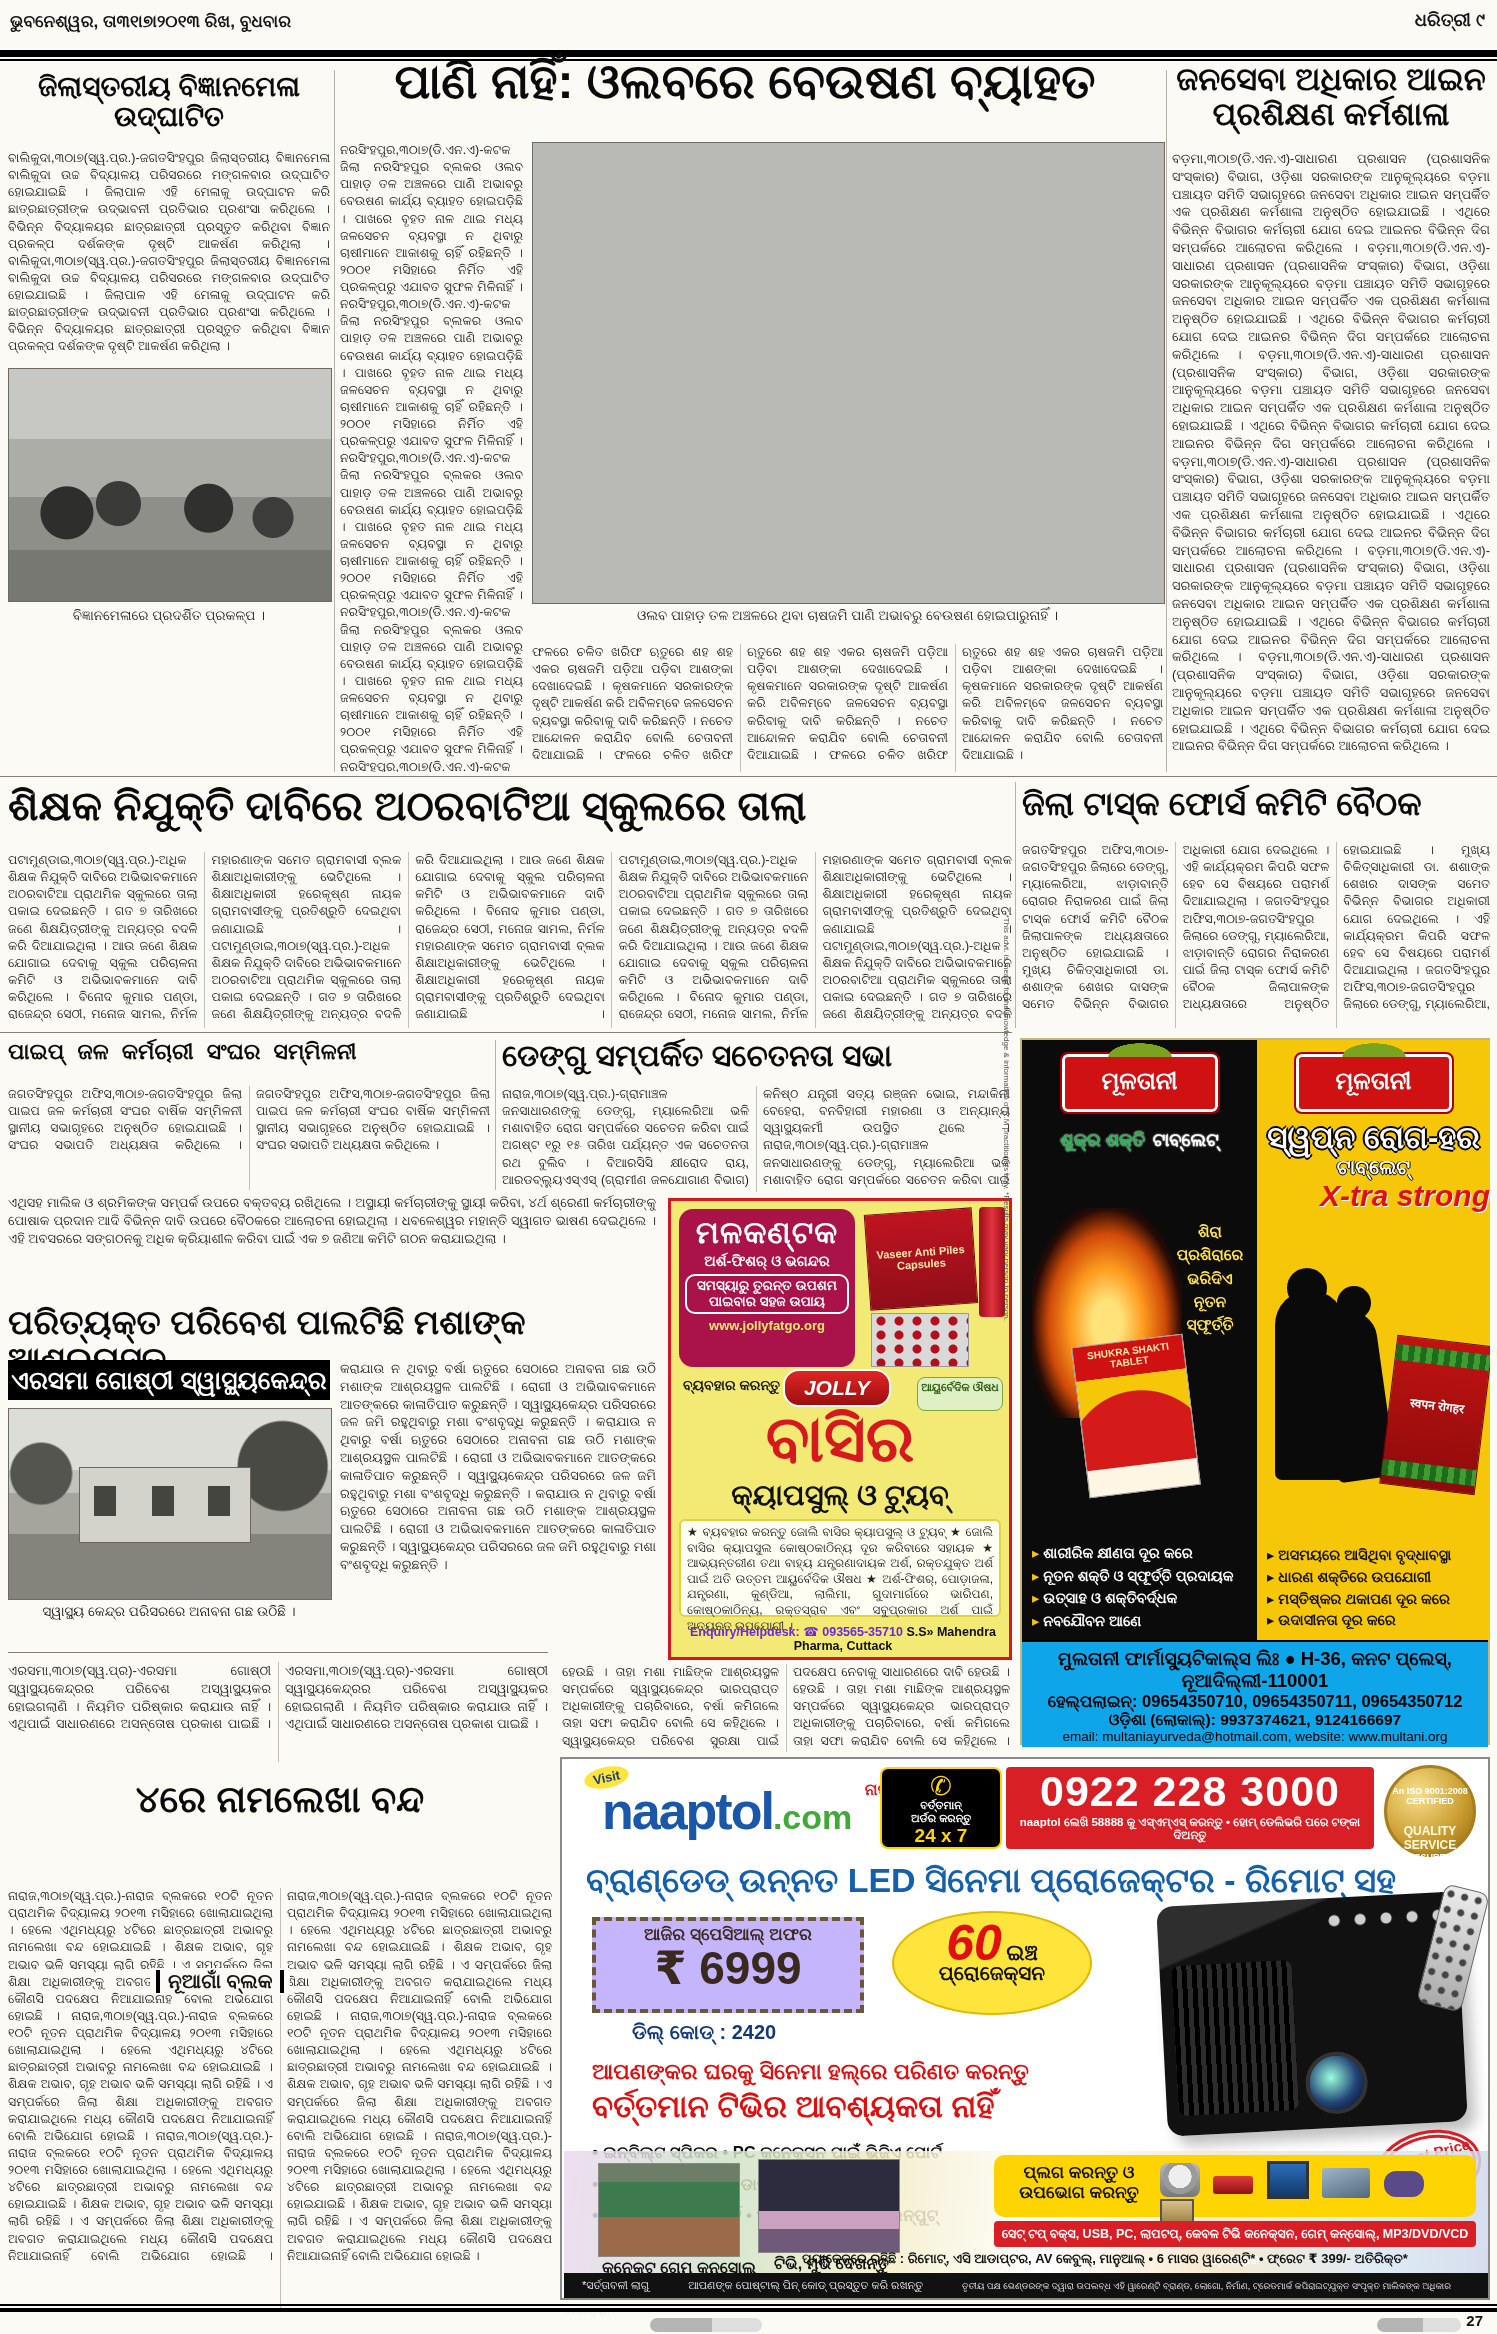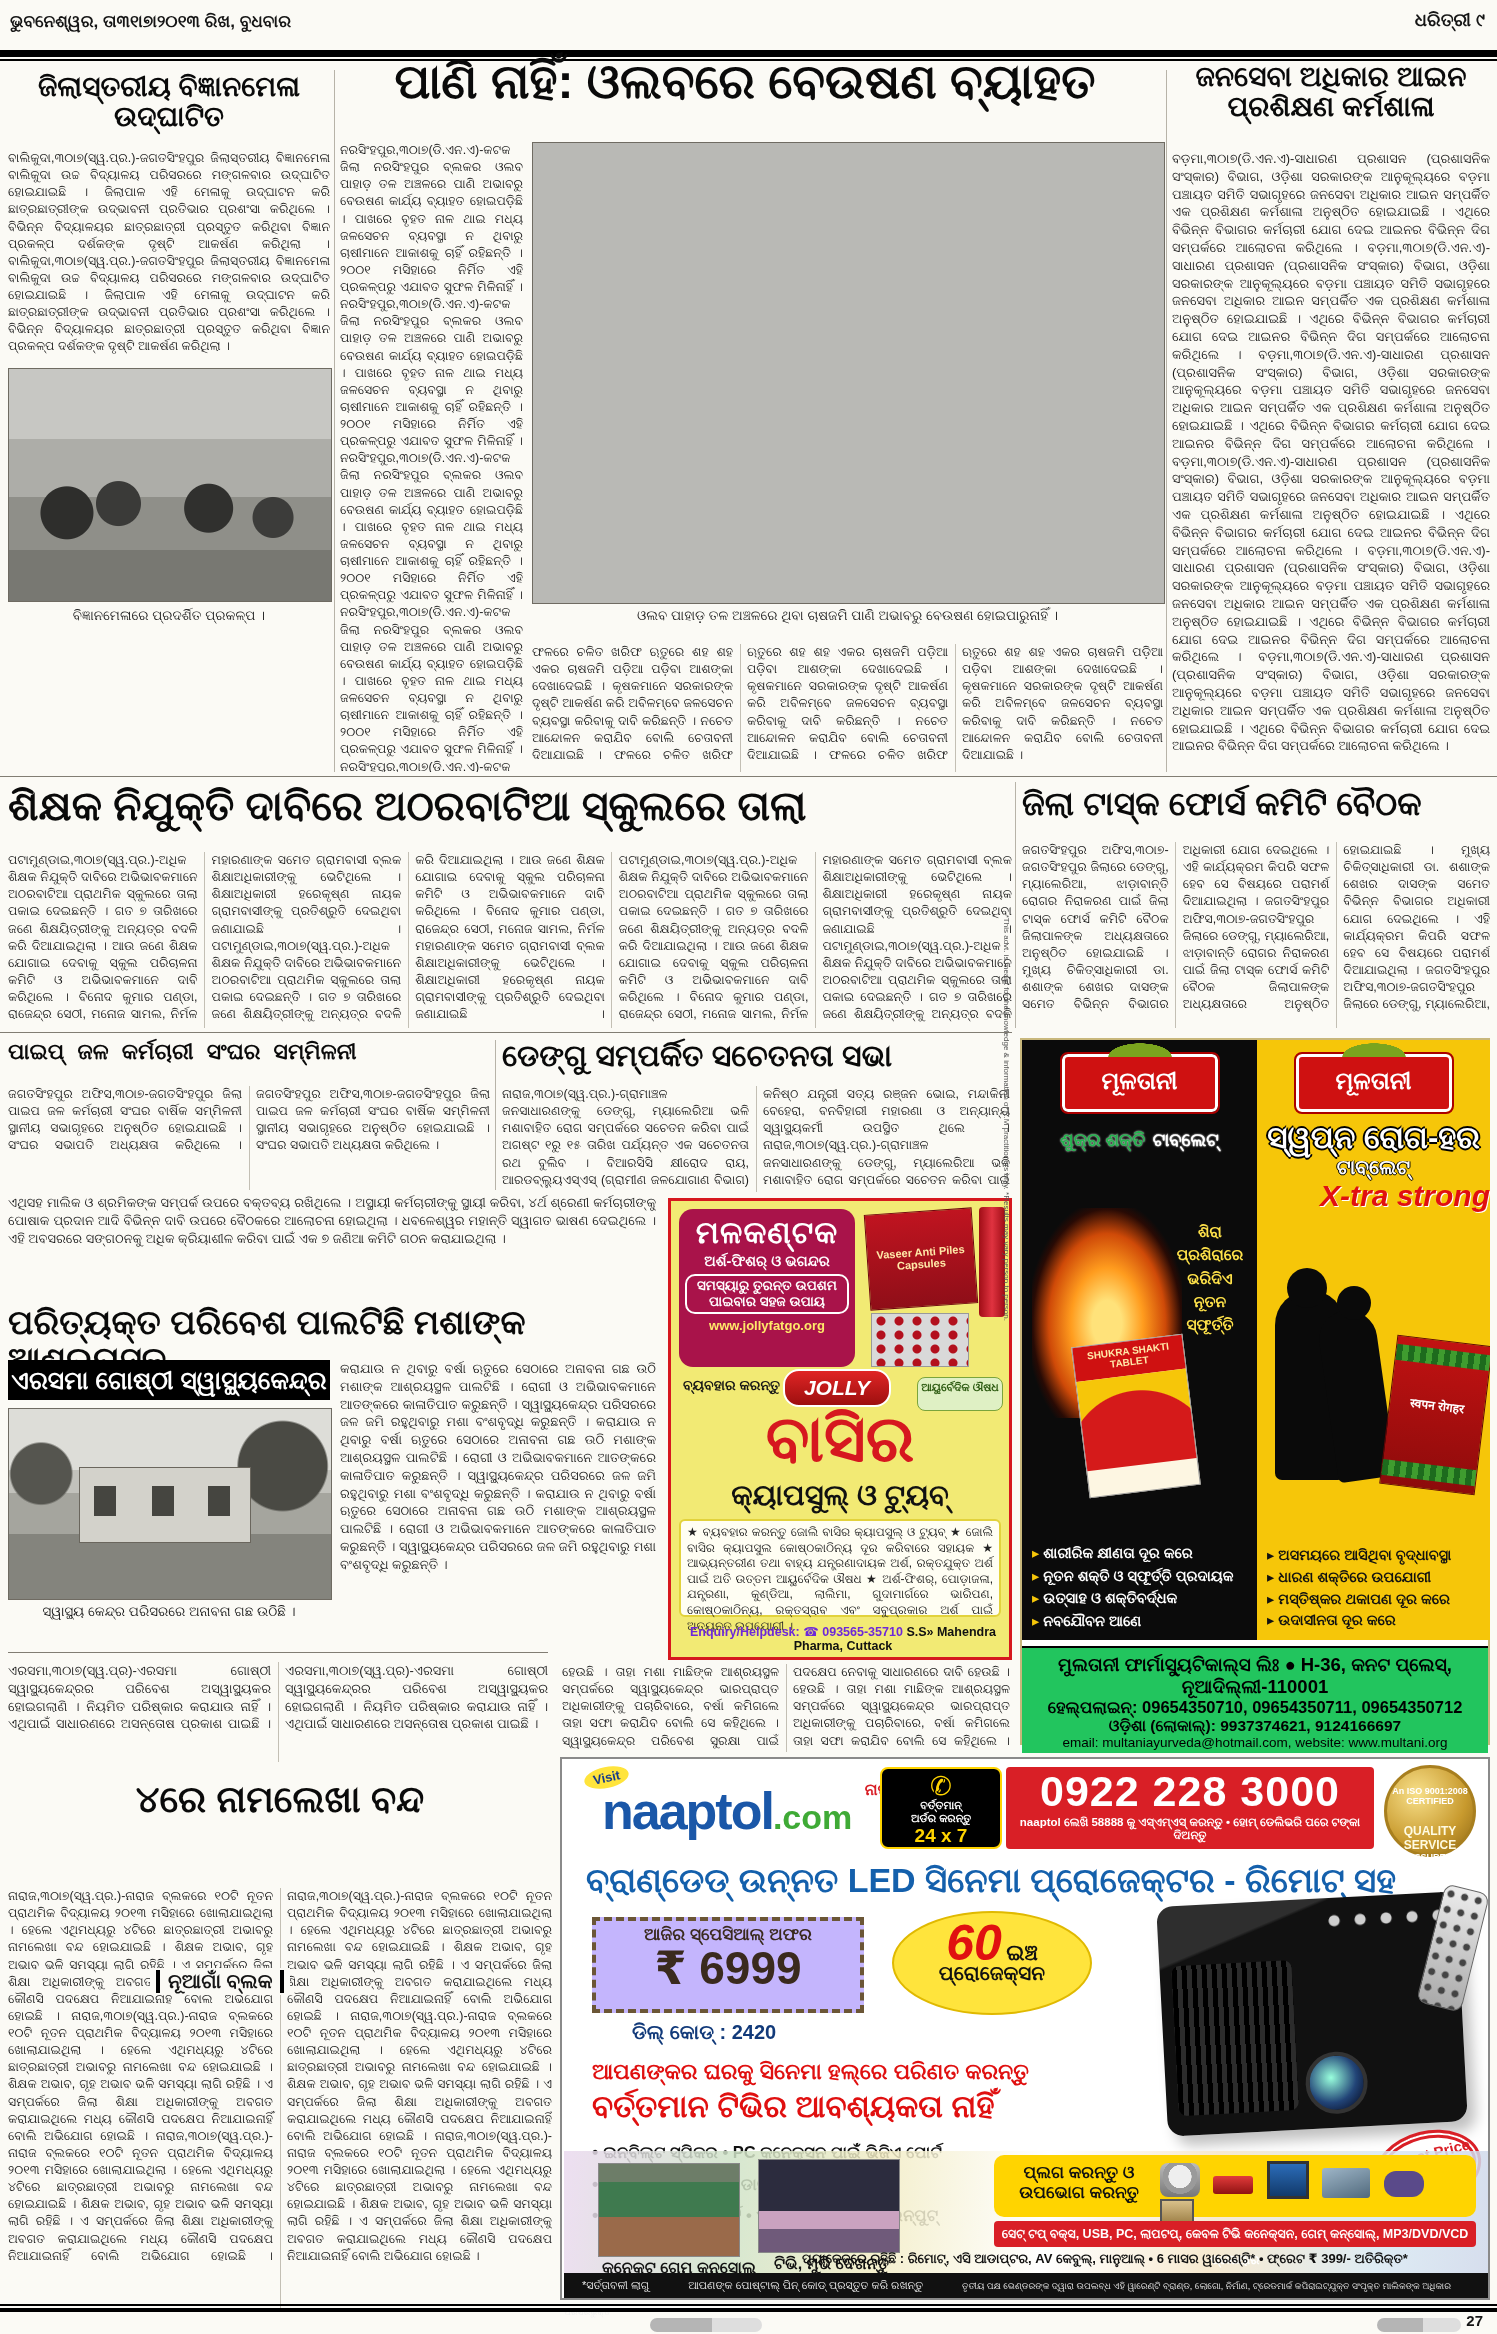--- a/index.html
+++ b/index.html
@@ -80,21 +80,21 @@
   .mul-r-t1{color:#fff;font-size:31px;font-weight:bold;text-align:center;margin-top:8px;
      text-shadow:-2px 0 #000,2px 0 #000,0 -2px #000,0 2px #000;}
   .mul-r-t2{color:#fff;font-size:20px;font-weight:bold;text-align:center;text-shadow:-1px 0 #000,1px 0 #000,0 1px #000;}
   .mul-xtra{color:#e01010;font-size:30px;font-weight:bold;font-style:italic;text-align:right;text-shadow:1px 1px 0 #fff;}
   .sil{position:absolute;background:#0a0a0a;}
   .mul-rbox{position:absolute;right:6px;top:300px;width:96px;height:150px;background:linear-gradient(#c21212,#8d0b0b);border:1px solid #5f0606;transform:rotate(7deg);color:#fff;font-size:12px;font-weight:bold;text-align:center;padding-top:56px;box-sizing:border-box;}
   .mul-rbox:before,.mul-rbox:after{content:"";position:absolute;left:0;width:100%;height:16px;background:repeating-linear-gradient(90deg,#1d6b1d 0 6px,#3f9c2f 6px 12px);}
   .mul-rbox:before{top:8px;} .mul-rbox:after{bottom:8px;}
   .mul-bul2{position:absolute;left:10px;bottom:8px;width:214px;color:#111;font-size:14.5px;font-weight:bold;line-height:1.5;}
   .mul-bul2 div:before{content:"▸ ";}
-  .mul-foot{position:absolute;left:0;top:600px;width:100%;height:105px;background:#22c55e;border-top:2px solid #000;text-align:center;color:#000;margin-top:6px;}
+  .mul-foot{position:absolute;left:0;top:600px;width:100%;height:105px;background:#0ea5e9;border-top:2px solid #000;text-align:center;color:#000;}
   .mf1{font-size:18.5px;font-weight:bold;margin-top:6px;}
   .mf2{font-size:16.5px;font-weight:bold;}
   .mf3{font-size:15.5px;font-weight:bold;}
   .mf4{font-size:13.5px;}
   
   #naaptol{left:560px;top:1757px;width:930px;height:543px;background:#fff;border:2px solid #8a8a8a;box-sizing:border-box;}
   .np-visit{position:absolute;left:22px;top:8px;background:#ffe43c;border-radius:50%;padding:3px 9px;font-size:13px;font-weight:bold;transform:rotate(-12deg);color:#143a8c;}
   .np-logo{position:absolute;left:40px;top:22px;font-size:52px;font-weight:bold;color:#1a57a8;letter-spacing:-2px;}
   .np-logo .tld{color:#3faa36;font-size:34px;letter-spacing:0;}
   .np-logo .od{color:#d91f26;font-size:16px;vertical-align:top;letter-spacing:0;}
@@ -171,21 +171,21 @@
   <div class="abs bt" style="left:8px;top:150px;width:322px;height:214px;">ବାଲିକୁଦା,୩୦ା୭(ସ୍ୱ.ପ୍ର.)-ଜଗତସିଂହପୁର ଜିଲାସ୍ତରୀୟ ବିଜ୍ଞାନମେଳା ବାଲିକୁଦା ଉଚ୍ଚ ବିଦ୍ୟାଳୟ ପରିସରରେ ମଙ୍ଗଳବାର ଉଦ୍‌ଘାଟିତ ହୋଇଯାଇଛି । ଜିଲାପାଳ ଏହି ମେଳାକୁ ଉଦ୍‌ଘାଟନ କରି ଛାତ୍ରଛାତ୍ରୀଙ୍କ ଉଦ୍ଭାବନୀ ପ୍ରତିଭାର ପ୍ରଶଂସା କରିଥିଲେ । ବିଭିନ୍ନ ବିଦ୍ୟାଳୟର ଛାତ୍ରଛାତ୍ରୀ ପ୍ରସ୍ତୁତ କରିଥିବା ବିଜ୍ଞାନ ପ୍ରକଳ୍ପ ଦର୍ଶକଙ୍କ ଦୃଷ୍ଟି ଆକର୍ଷଣ କରିଥିଲା । ବାଲିକୁଦା,୩୦ା୭(ସ୍ୱ.ପ୍ର.)-ଜଗତସିଂହପୁର ଜିଲାସ୍ତରୀୟ ବିଜ୍ଞାନମେଳା ବାଲିକୁଦା ଉଚ୍ଚ ବିଦ୍ୟାଳୟ ପରିସରରେ ମଙ୍ଗଳବାର ଉଦ୍‌ଘାଟିତ ହୋଇଯାଇଛି । ଜିଲାପାଳ ଏହି ମେଳାକୁ ଉଦ୍‌ଘାଟନ କରି ଛାତ୍ରଛାତ୍ରୀଙ୍କ ଉଦ୍ଭାବନୀ ପ୍ରତିଭାର ପ୍ରଶଂସା କରିଥିଲେ । ବିଭିନ୍ନ ବିଦ୍ୟାଳୟର ଛାତ୍ରଛାତ୍ରୀ ପ୍ରସ୍ତୁତ କରିଥିବା ବିଜ୍ଞାନ ପ୍ରକଳ୍ପ ଦର୍ଶକଙ୍କ ଦୃଷ୍ଟି ଆକର୍ଷଣ କରିଥିଲା ।</div>
   <div class="abs photo" id="sci-photo"></div>
   <div class="abs cap" style="left:8px;top:608px;width:322px;text-align:center;font-weight:normal;">ବିଜ୍ଞାନମେଳାରେ ପ୍ରଦର୍ଶିତ ପ୍ରକଳ୍ପ ।</div>
 
   <div class="abs hd ctr" style="left:200px;top:56px;width:1090px;font-size:48px;">ପାଣି ନାହିଁ: ଓଲବରେ ବେଉଷଣ ବ୍ୟାହତ</div>
   <div class="abs bt" style="left:340px;top:142px;width:183px;height:630px;">ନରସିଂହପୁର,୩୦ା୭(ଡି.ଏନ.ଏ)-କଟକ ଜିଲା ନରସିଂହପୁର ବ୍ଲକର ଓଲବ ପାହାଡ଼ ତଳ ଅଞ୍ଚଳରେ ପାଣି ଅଭାବରୁ ବେଉଷଣ କାର୍ଯ୍ୟ ବ୍ୟାହତ ହୋଇପଡ଼ିଛି । ପାଖରେ ବୃହତ ନାଳ ଥାଇ ମଧ୍ୟ ଜଳସେଚନ ବ୍ୟବସ୍ଥା ନ ଥିବାରୁ ଚାଷୀମାନେ ଆକାଶକୁ ଚାହିଁ ରହିଛନ୍ତି । ୨୦୦୧ ମସିହାରେ ନିର୍ମିତ ଏହି ପ୍ରକଳ୍ପରୁ ଏଯାବତ ସୁଫଳ ମିଳିନାହିଁ । ନରସିଂହପୁର,୩୦ା୭(ଡି.ଏନ.ଏ)-କଟକ ଜିଲା ନରସିଂହପୁର ବ୍ଲକର ଓଲବ ପାହାଡ଼ ତଳ ଅଞ୍ଚଳରେ ପାଣି ଅଭାବରୁ ବେଉଷଣ କାର୍ଯ୍ୟ ବ୍ୟାହତ ହୋଇପଡ଼ିଛି । ପାଖରେ ବୃହତ ନାଳ ଥାଇ ମଧ୍ୟ ଜଳସେଚନ ବ୍ୟବସ୍ଥା ନ ଥିବାରୁ ଚାଷୀମାନେ ଆକାଶକୁ ଚାହିଁ ରହିଛନ୍ତି । ୨୦୦୧ ମସିହାରେ ନିର୍ମିତ ଏହି ପ୍ରକଳ୍ପରୁ ଏଯାବତ ସୁଫଳ ମିଳିନାହିଁ । ନରସିଂହପୁର,୩୦ା୭(ଡି.ଏନ.ଏ)-କଟକ ଜିଲା ନରସିଂହପୁର ବ୍ଲକର ଓଲବ ପାହାଡ଼ ତଳ ଅଞ୍ଚଳରେ ପାଣି ଅଭାବରୁ ବେଉଷଣ କାର୍ଯ୍ୟ ବ୍ୟାହତ ହୋଇପଡ଼ିଛି । ପାଖରେ ବୃହତ ନାଳ ଥାଇ ମଧ୍ୟ ଜଳସେଚନ ବ୍ୟବସ୍ଥା ନ ଥିବାରୁ ଚାଷୀମାନେ ଆକାଶକୁ ଚାହିଁ ରହିଛନ୍ତି । ୨୦୦୧ ମସିହାରେ ନିର୍ମିତ ଏହି ପ୍ରକଳ୍ପରୁ ଏଯାବତ ସୁଫଳ ମିଳିନାହିଁ । ନରସିଂହପୁର,୩୦ା୭(ଡି.ଏନ.ଏ)-କଟକ ଜିଲା ନରସିଂହପୁର ବ୍ଲକର ଓଲବ ପାହାଡ଼ ତଳ ଅଞ୍ଚଳରେ ପାଣି ଅଭାବରୁ ବେଉଷଣ କାର୍ଯ୍ୟ ବ୍ୟାହତ ହୋଇପଡ଼ିଛି । ପାଖରେ ବୃହତ ନାଳ ଥାଇ ମଧ୍ୟ ଜଳସେଚନ ବ୍ୟବସ୍ଥା ନ ଥିବାରୁ ଚାଷୀମାନେ ଆକାଶକୁ ଚାହିଁ ରହିଛନ୍ତି । ୨୦୦୧ ମସିହାରେ ନିର୍ମିତ ଏହି ପ୍ରକଳ୍ପରୁ ଏଯାବତ ସୁଫଳ ମିଳିନାହିଁ । ନରସିଂହପୁର,୩୦ା୭(ଡି.ଏନ.ଏ)-କଟକ ଜିଲା ନରସିଂହପୁର ବ୍ଲକର ଓଲବ ପାହାଡ଼ ତଳ ଅଞ୍ଚଳରେ ପାଣି ଅଭାବରୁ ବେଉଷଣ କାର୍ଯ୍ୟ ବ୍ୟାହତ ହୋଇପଡ଼ିଛି । ପାଖରେ ବୃହତ ନାଳ ଥାଇ ମଧ୍ୟ ଜଳସେଚନ ବ୍ୟବସ୍ଥା ନ ଥିବାରୁ ଚାଷୀମାନେ ଆକାଶକୁ ଚାହିଁ ରହିଛନ୍ତି । ୨୦୦୧ ମସିହାରେ ନିର୍ମିତ ଏହି ପ୍ରକଳ୍ପରୁ ଏଯାବତ ସୁଫଳ ମିଳିନାହିଁ ।</div>
   <div class="abs photo" id="main-photo"></div>
   <div class="abs" style="left:532px;top:608px;width:631px;text-align:center;font-size:13.5px;color:#222;">ଓଲବ ପାହାଡ଼ ତଳ ଅଞ୍ଚଳରେ ଥିବା ଚାଷଜମି ପାଣି ଅଭାବରୁ ବେଉଷଣ ହୋଇପାରୁନାହିଁ ।</div>
   <div class="abs bt cols3" style="left:532px;top:644px;width:631px;height:128px;">ଫଳରେ ଚଳିତ ଖରିଫ ଋତୁରେ ଶହ ଶହ ଏକର ଚାଷଜମି ପଡ଼ିଆ ପଡ଼ିବା ଆଶଙ୍କା ଦେଖାଦେଇଛି । କୃଷକମାନେ ସରକାରଙ୍କ ଦୃଷ୍ଟି ଆକର୍ଷଣ କରି ଅବିଳମ୍ବେ ଜଳସେଚନ ବ୍ୟବସ୍ଥା କରିବାକୁ ଦାବି କରିଛନ୍ତି । ନଚେତ ଆନ୍ଦୋଳନ କରାଯିବ ବୋଲି ଚେତାବନୀ ଦିଆଯାଇଛି । ଫଳରେ ଚଳିତ ଖରିଫ ଋତୁରେ ଶହ ଶହ ଏକର ଚାଷଜମି ପଡ଼ିଆ ପଡ଼ିବା ଆଶଙ୍କା ଦେଖାଦେଇଛି । କୃଷକମାନେ ସରକାରଙ୍କ ଦୃଷ୍ଟି ଆକର୍ଷଣ କରି ଅବିଳମ୍ବେ ଜଳସେଚନ ବ୍ୟବସ୍ଥା କରିବାକୁ ଦାବି କରିଛନ୍ତି । ନଚେତ ଆନ୍ଦୋଳନ କରାଯିବ ବୋଲି ଚେତାବନୀ ଦିଆଯାଇଛି । ଫଳରେ ଚଳିତ ଖରିଫ ଋତୁରେ ଶହ ଶହ ଏକର ଚାଷଜମି ପଡ଼ିଆ ପଡ଼ିବା ଆଶଙ୍କା ଦେଖାଦେଇଛି । କୃଷକମାନେ ସରକାରଙ୍କ ଦୃଷ୍ଟି ଆକର୍ଷଣ କରି ଅବିଳମ୍ବେ ଜଳସେଚନ ବ୍ୟବସ୍ଥା କରିବାକୁ ଦାବି କରିଛନ୍ତି । ନଚେତ ଆନ୍ଦୋଳନ କରାଯିବ ବୋଲି ଚେତାବନୀ ଦିଆଯାଇଛି ।</div>
 
-  <div class="abs hd ctr" style="left:1172px;top:62px;width:318px;font-size:28px;">ଜନସେବା ଅଧିକାର ଆଇନ ପ୍ରଶିକ୍ଷଣ କର୍ମଶାଳା</div>
+  <div class="abs hd ctr" style="left:1172px;top:62px;width:318px;font-size:32px;">ଜନସେବା ଅଧିକାର ଆଇନ ପ୍ରଶିକ୍ଷଣ କର୍ମଶାଳା</div>
   <div class="abs bt" style="left:1172px;top:150px;width:318px;height:622px;font-size:13px;">ବଡ଼ମା,୩୦ା୭(ଡି.ଏନ.ଏ)-ସାଧାରଣ ପ୍ରଶାସନ (ପ୍ରଶାସନିକ ସଂସ୍କାର) ବିଭାଗ, ଓଡ଼ିଶା ସରକାରଙ୍କ ଆନୁକୂଲ୍ୟରେ ବଡ଼ମା ପଞ୍ଚାୟତ ସମିତି ସଭାଗୃହରେ ଜନସେବା ଅଧିକାର ଆଇନ ସମ୍ପର୍କିତ ଏକ ପ୍ରଶିକ୍ଷଣ କର୍ମଶାଳା ଅନୁଷ୍ଠିତ ହୋଇଯାଇଛି । ଏଥିରେ ବିଭିନ୍ନ ବିଭାଗର କର୍ମଚାରୀ ଯୋଗ ଦେଇ ଆଇନର ବିଭିନ୍ନ ଦିଗ ସମ୍ପର୍କରେ ଆଲୋଚନା କରିଥିଲେ । ବଡ଼ମା,୩୦ା୭(ଡି.ଏନ.ଏ)-ସାଧାରଣ ପ୍ରଶାସନ (ପ୍ରଶାସନିକ ସଂସ୍କାର) ବିଭାଗ, ଓଡ଼ିଶା ସରକାରଙ୍କ ଆନୁକୂଲ୍ୟରେ ବଡ଼ମା ପଞ୍ଚାୟତ ସମିତି ସଭାଗୃହରେ ଜନସେବା ଅଧିକାର ଆଇନ ସମ୍ପର୍କିତ ଏକ ପ୍ରଶିକ୍ଷଣ କର୍ମଶାଳା ଅନୁଷ୍ଠିତ ହୋଇଯାଇଛି । ଏଥିରେ ବିଭିନ୍ନ ବିଭାଗର କର୍ମଚାରୀ ଯୋଗ ଦେଇ ଆଇନର ବିଭିନ୍ନ ଦିଗ ସମ୍ପର୍କରେ ଆଲୋଚନା କରିଥିଲେ । ବଡ଼ମା,୩୦ା୭(ଡି.ଏନ.ଏ)-ସାଧାରଣ ପ୍ରଶାସନ (ପ୍ରଶାସନିକ ସଂସ୍କାର) ବିଭାଗ, ଓଡ଼ିଶା ସରକାରଙ୍କ ଆନୁକୂଲ୍ୟରେ ବଡ଼ମା ପଞ୍ଚାୟତ ସମିତି ସଭାଗୃହରେ ଜନସେବା ଅଧିକାର ଆଇନ ସମ୍ପର୍କିତ ଏକ ପ୍ରଶିକ୍ଷଣ କର୍ମଶାଳା ଅନୁଷ୍ଠିତ ହୋଇଯାଇଛି । ଏଥିରେ ବିଭିନ୍ନ ବିଭାଗର କର୍ମଚାରୀ ଯୋଗ ଦେଇ ଆଇନର ବିଭିନ୍ନ ଦିଗ ସମ୍ପର୍କରେ ଆଲୋଚନା କରିଥିଲେ । ବଡ଼ମା,୩୦ା୭(ଡି.ଏନ.ଏ)-ସାଧାରଣ ପ୍ରଶାସନ (ପ୍ରଶାସନିକ ସଂସ୍କାର) ବିଭାଗ, ଓଡ଼ିଶା ସରକାରଙ୍କ ଆନୁକୂଲ୍ୟରେ ବଡ଼ମା ପଞ୍ଚାୟତ ସମିତି ସଭାଗୃହରେ ଜନସେବା ଅଧିକାର ଆଇନ ସମ୍ପର୍କିତ ଏକ ପ୍ରଶିକ୍ଷଣ କର୍ମଶାଳା ଅନୁଷ୍ଠିତ ହୋଇଯାଇଛି । ଏଥିରେ ବିଭିନ୍ନ ବିଭାଗର କର୍ମଚାରୀ ଯୋଗ ଦେଇ ଆଇନର ବିଭିନ୍ନ ଦିଗ ସମ୍ପର୍କରେ ଆଲୋଚନା କରିଥିଲେ । ବଡ଼ମା,୩୦ା୭(ଡି.ଏନ.ଏ)-ସାଧାରଣ ପ୍ରଶାସନ (ପ୍ରଶାସନିକ ସଂସ୍କାର) ବିଭାଗ, ଓଡ଼ିଶା ସରକାରଙ୍କ ଆନୁକୂଲ୍ୟରେ ବଡ଼ମା ପଞ୍ଚାୟତ ସମିତି ସଭାଗୃହରେ ଜନସେବା ଅଧିକାର ଆଇନ ସମ୍ପର୍କିତ ଏକ ପ୍ରଶିକ୍ଷଣ କର୍ମଶାଳା ଅନୁଷ୍ଠିତ ହୋଇଯାଇଛି । ଏଥିରେ ବିଭିନ୍ନ ବିଭାଗର କର୍ମଚାରୀ ଯୋଗ ଦେଇ ଆଇନର ବିଭିନ୍ନ ଦିଗ ସମ୍ପର୍କରେ ଆଲୋଚନା କରିଥିଲେ । ବଡ଼ମା,୩୦ା୭(ଡି.ଏନ.ଏ)-ସାଧାରଣ ପ୍ରଶାସନ (ପ୍ରଶାସନିକ ସଂସ୍କାର) ବିଭାଗ, ଓଡ଼ିଶା ସରକାରଙ୍କ ଆନୁକୂଲ୍ୟରେ ବଡ଼ମା ପଞ୍ଚାୟତ ସମିତି ସଭାଗୃହରେ ଜନସେବା ଅଧିକାର ଆଇନ ସମ୍ପର୍କିତ ଏକ ପ୍ରଶିକ୍ଷଣ କର୍ମଶାଳା ଅନୁଷ୍ଠିତ ହୋଇଯାଇଛି । ଏଥିରେ ବିଭିନ୍ନ ବିଭାଗର କର୍ମଚାରୀ ଯୋଗ ଦେଇ ଆଇନର ବିଭିନ୍ନ ଦିଗ ସମ୍ପର୍କରେ ଆଲୋଚନା କରିଥିଲେ ।</div>
 
   <div class="vrule" style="left:334px;top:70px;height:702px;"></div>
   <div class="vrule" style="left:1166px;top:70px;height:702px;"></div>
   <div class="hrule" style="left:0;top:776px;width:1497px;"></div>
 
   <div class="abs hd" style="left:8px;top:784px;width:1004px;font-size:41px;">ଶିକ୍ଷକ ନିଯୁକ୍ତି ଦାବିରେ ଅଠରବାଟିଆ ସ୍କୁଲରେ ତାଲା</div>
   <div class="abs bt cols5" style="left:8px;top:852px;width:1004px;height:176px;">ପଟାମୁଣ୍ଡାଇ,୩୦ା୭(ସ୍ୱ.ପ୍ର.)-ଅଧିକ ଶିକ୍ଷକ ନିଯୁକ୍ତି ଦାବିରେ ଅଭିଭାବକମାନେ ଅଠରବାଟିଆ ପ୍ରାଥମିକ ସ୍କୁଲରେ ତାଲା ପକାଇ ଦେଇଛନ୍ତି । ଗତ ୭ ତାରିଖରେ ଜଣେ ଶିକ୍ଷୟିତ୍ରୀଙ୍କୁ ଅନ୍ୟତ୍ର ବଦଳି କରି ଦିଆଯାଇଥିଲା । ଆଉ ଜଣେ ଶିକ୍ଷକ ଯୋଗାଇ ଦେବାକୁ ସ୍କୁଲ ପରିଚାଳନା କମିଟି ଓ ଅଭିଭାବକମାନେ ଦାବି କରିଥିଲେ । ବିନୋଦ କୁମାର ପଣ୍ଡା, ରାଜେନ୍ଦ୍ର ସେଠୀ, ମନୋଜ ସାମଲ, ନିର୍ମଳ ମହାରଣାଙ୍କ ସମେତ ଗ୍ରାମବାସୀ ବ୍ଲକ ଶିକ୍ଷାଅଧିକାରୀଙ୍କୁ ଭେଟିଥିଲେ । ଶିକ୍ଷାଅଧିକାରୀ ହରେକୃଷ୍ଣ ନାୟକ ଗ୍ରାମବାସୀଙ୍କୁ ପ୍ରତିଶ୍ରୁତି ଦେଇଥିବା ଜଣାଯାଇଛି । ପଟାମୁଣ୍ଡାଇ,୩୦ା୭(ସ୍ୱ.ପ୍ର.)-ଅଧିକ ଶିକ୍ଷକ ନିଯୁକ୍ତି ଦାବିରେ ଅଭିଭାବକମାନେ ଅଠରବାଟିଆ ପ୍ରାଥମିକ ସ୍କୁଲରେ ତାଲା ପକାଇ ଦେଇଛନ୍ତି । ଗତ ୭ ତାରିଖରେ ଜଣେ ଶିକ୍ଷୟିତ୍ରୀଙ୍କୁ ଅନ୍ୟତ୍ର ବଦଳି କରି ଦିଆଯାଇଥିଲା । ଆଉ ଜଣେ ଶିକ୍ଷକ ଯୋଗାଇ ଦେବାକୁ ସ୍କୁଲ ପରିଚାଳନା କମିଟି ଓ ଅଭିଭାବକମାନେ ଦାବି କରିଥିଲେ । ବିନୋଦ କୁମାର ପଣ୍ଡା, ରାଜେନ୍ଦ୍ର ସେଠୀ, ମନୋଜ ସାମଲ, ନିର୍ମଳ ମହାରଣାଙ୍କ ସମେତ ଗ୍ରାମବାସୀ ବ୍ଲକ ଶିକ୍ଷାଅଧିକାରୀଙ୍କୁ ଭେଟିଥିଲେ । ଶିକ୍ଷାଅଧିକାରୀ ହରେକୃଷ୍ଣ ନାୟକ ଗ୍ରାମବାସୀଙ୍କୁ ପ୍ରତିଶ୍ରୁତି ଦେଇଥିବା ଜଣାଯାଇଛି । ପଟାମୁଣ୍ଡାଇ,୩୦ା୭(ସ୍ୱ.ପ୍ର.)-ଅଧିକ ଶିକ୍ଷକ ନିଯୁକ୍ତି ଦାବିରେ ଅଭିଭାବକମାନେ ଅଠରବାଟିଆ ପ୍ରାଥମିକ ସ୍କୁଲରେ ତାଲା ପକାଇ ଦେଇଛନ୍ତି । ଗତ ୭ ତାରିଖରେ ଜଣେ ଶିକ୍ଷୟିତ୍ରୀଙ୍କୁ ଅନ୍ୟତ୍ର ବଦଳି କରି ଦିଆଯାଇଥିଲା । ଆଉ ଜଣେ ଶିକ୍ଷକ ଯୋଗାଇ ଦେବାକୁ ସ୍କୁଲ ପରିଚାଳନା କମିଟି ଓ ଅଭିଭାବକମାନେ ଦାବି କରିଥିଲେ । ବିନୋଦ କୁମାର ପଣ୍ଡା, ରାଜେନ୍ଦ୍ର ସେଠୀ, ମନୋଜ ସାମଲ, ନିର୍ମଳ ମହାରଣାଙ୍କ ସମେତ ଗ୍ରାମବାସୀ ବ୍ଲକ ଶିକ୍ଷାଅଧିକାରୀଙ୍କୁ ଭେଟିଥିଲେ । ଶିକ୍ଷାଅଧିକାରୀ ହରେକୃଷ୍ଣ ନାୟକ ଗ୍ରାମବାସୀଙ୍କୁ ପ୍ରତିଶ୍ରୁତି ଦେଇଥିବା ଜଣାଯାଇଛି । ପଟାମୁଣ୍ଡାଇ,୩୦ା୭(ସ୍ୱ.ପ୍ର.)-ଅଧିକ ଶିକ୍ଷକ ନିଯୁକ୍ତି ଦାବିରେ ଅଭିଭାବକମାନେ ଅଠରବାଟିଆ ପ୍ରାଥମିକ ସ୍କୁଲରେ ତାଲା ପକାଇ ଦେଇଛନ୍ତି । ଗତ ୭ ତାରିଖରେ ଜଣେ ଶିକ୍ଷୟିତ୍ରୀଙ୍କୁ ଅନ୍ୟତ୍ର ବଦଳି କରି ଦିଆଯାଇଥିଲା । ଆଉ ଜଣେ ଶିକ୍ଷକ ଯୋଗାଇ ଦେବାକୁ ସ୍କୁଲ ପରିଚାଳନା କମିଟି ଓ ଅଭିଭାବକମାନେ ଦାବି କରିଥିଲେ । ବିନୋଦ କୁମାର ପଣ୍ଡା, ରାଜେନ୍ଦ୍ର ସେଠୀ, ମନୋଜ ସାମଲ, ନିର୍ମଳ ମହାରଣାଙ୍କ ସମେତ ଗ୍ରାମବାସୀ ବ୍ଲକ ଶିକ୍ଷାଅଧିକାରୀଙ୍କୁ ଭେଟିଥିଲେ । ଶିକ୍ଷାଅଧିକାରୀ ହରେକୃଷ୍ଣ ନାୟକ ଗ୍ରାମବାସୀଙ୍କୁ ପ୍ରତିଶ୍ରୁତି ଦେଇଥିବା ଜଣାଯାଇଛି ।</div>
 
   <div class="abs hd" style="left:1022px;top:786px;width:468px;font-size:33px;">ଜିଲା ଟାସ୍କ ଫୋର୍ସ କମିଟି ବୈଠକ</div>

